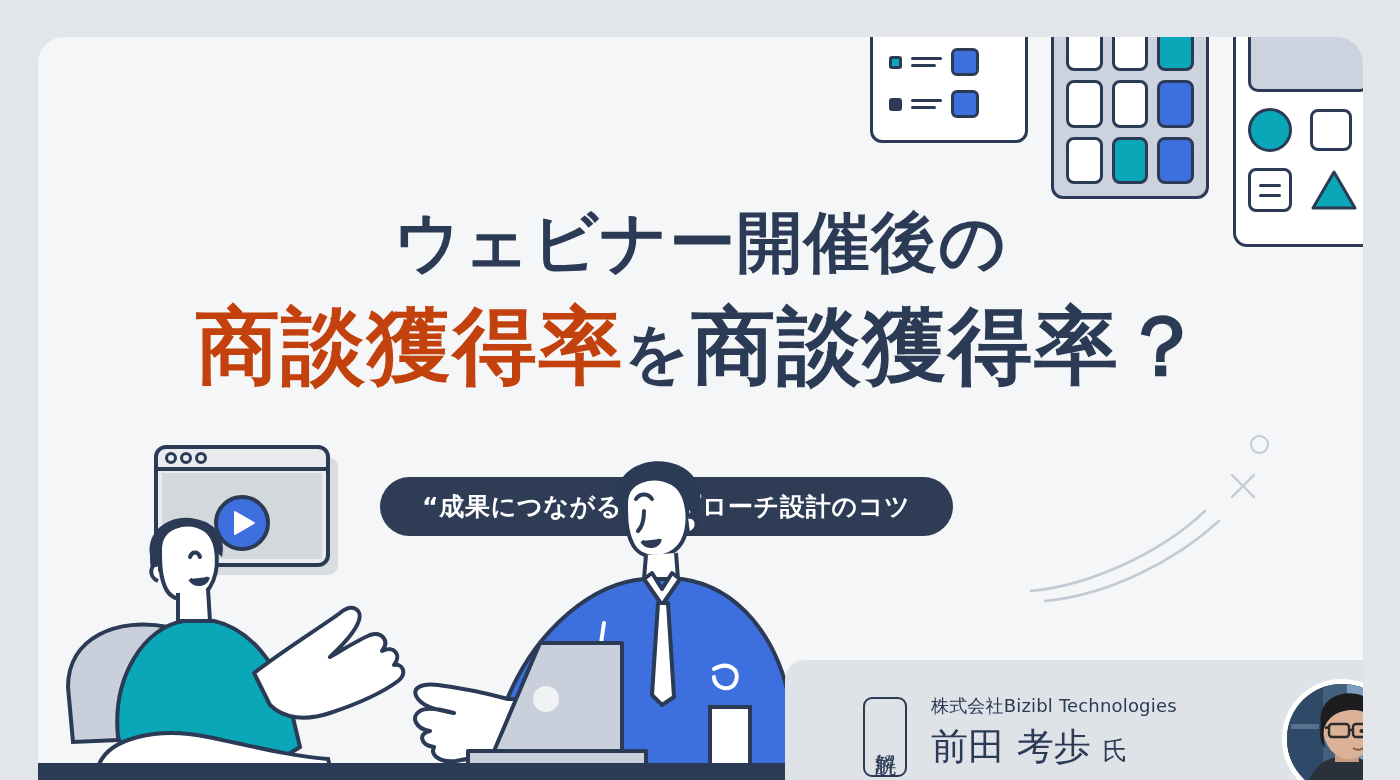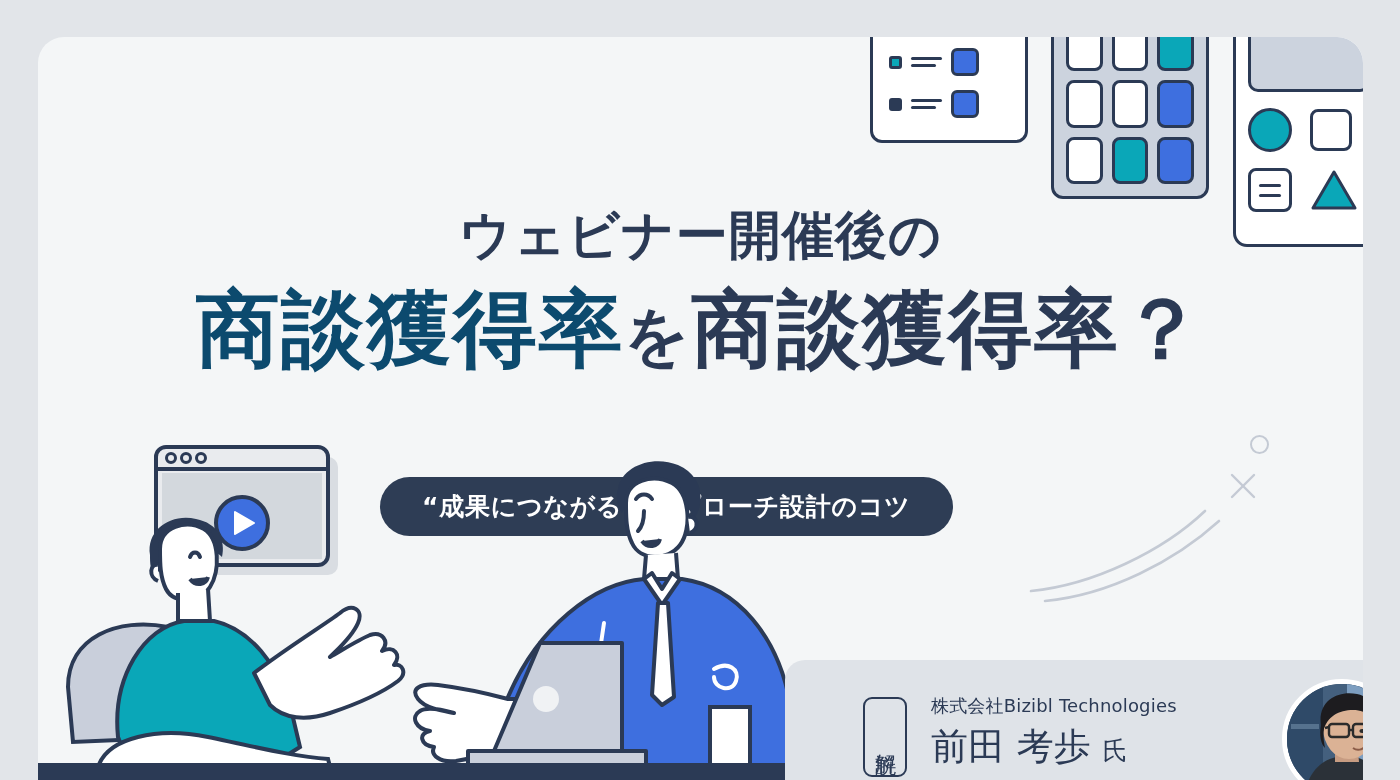--- a/index.html
+++ b/index.html
@@ -55,23 +55,23 @@
   .box-lines{width:44px;height:44px;border-radius:8px;background:#fff;border:3px solid #2b3a55;box-sizing:border-box;display:flex;flex-direction:column;justify-content:center;gap:7px;padding:0 8px;}
   .box-lines i{display:block;height:3px;background:#2b3a55;border-radius:2px;}
 
   
   .headline{position:absolute;left:0;top:168px;width:1325px;text-align:center;}
   .hl{
     font-family:"DejaVu Sans","Liberation Sans",sans-serif;
     font-weight:700;color:#2b3a55;letter-spacing:.02em;line-height:1.16;
     white-space:nowrap;
   }
-  .hl1{font-size:52px;}
+  .hl1{font-size:66px;}
   .hl2{font-size:84px;margin-top:16px;}
-  .hl-accent{color:#0c4a6e;}
+  .hl-accent{color:#c2410c;}
   .hl-small{font-size:64px;}
 
   
   .pill{
     position:absolute;left:342px;top:440px;
     background:#2e3d55;color:#ffffff;border-radius:30px;
     padding:13px 42px;font-size:25px;font-weight:700;letter-spacing:.03em;
     font-family:"DejaVu Sans","Liberation Sans",sans-serif;white-space:nowrap;
   }
 

